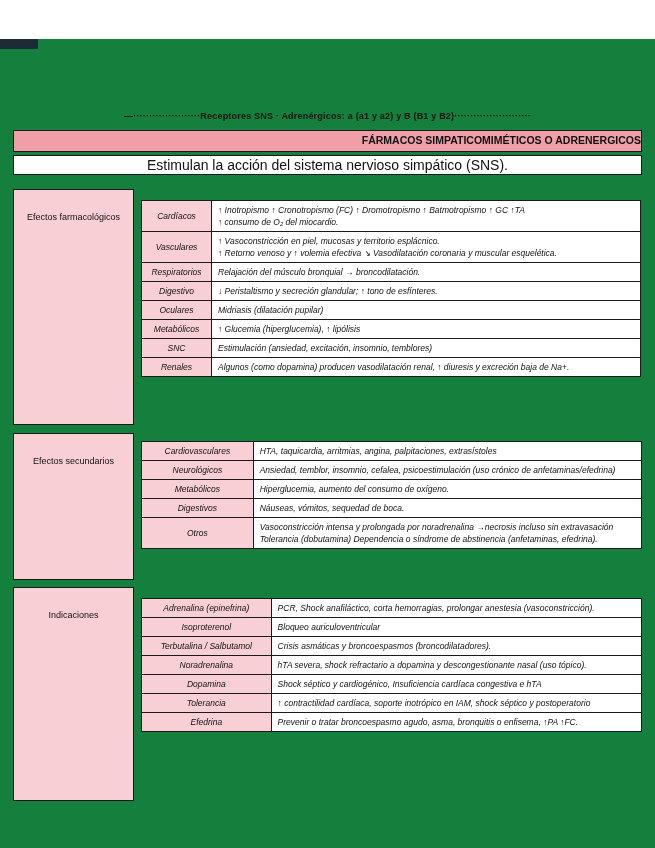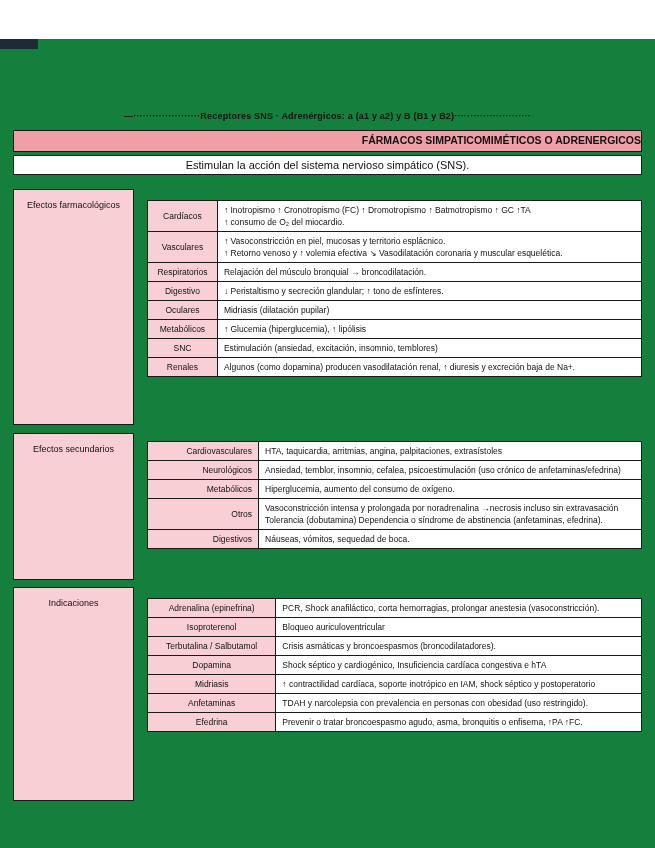--- a/index.html
+++ b/index.html
@@ -20,51 +20,51 @@
   }
 
   .main-header {
     position:absolute; top:91px; left:13px; width:629px; height:22px;
     background:#f09fa9; border:1.5px solid #1a1a1a;
     text-align:right; font-weight:bold; font-size:10.5px; line-height:19px;
   }
   .main-subtitle {
     position:absolute; top:116px; left:13px; width:629px; height:20px;
     background:#ffffff; border:1px solid #1a1a1a;
-    text-align:center; font-size:11px; line-height:18px;
+    text-align:center; font-size:14px; line-height:18px;
   }
 
   .section { position:absolute; left:13px; width:629px; }
   .section-1 { top:150px; height:236px; }
   .section-2 { top:394px; height:147px; }
   .section-3 { top:548px; height:214px; }
 
   .side-label {
     position:absolute; left:0; top:0; width:121px; height:100%;
     background:#f8cfd4; border:1px solid #1a1a1a;
-    text-align:center; font-size:9px; padding-top:10px;
+    text-align:center; font-size:9px; padding-top:22px;
   }
 
-  table.tbl { position:absolute; left:134px; border-collapse:collapse; }
+  table.tbl { position:absolute; left:128px; border-collapse:collapse;font-style:italic; }
   .section-1 table.tbl { top:11px; }
   .section-2 table.tbl { top:8px; }
   .section-3 table.tbl { top:11px; }
 
   .tbl td {
     border:1px solid #1a1a1a;
     font-size:8.5px; line-height:12px;
     padding:3px 6px; height:19px;
     vertical-align:middle;
   }
   .tbl td.lbl { background:#f8cfd4; text-align:center; }
   .tbl td.val { background:#ffffff; white-space:pre-line; }
 
   .tbl-1 td.lbl { width:70px; }
   .tbl-1 td.val { width:429px; }
-  .tbl-2 td.lbl { width:114px;text-align:right; }
+  .tbl-2 td.lbl { width:114px; }
   .tbl-2 td.val { width:409px; }
   .tbl-3 td.lbl { width:132px; }
   .tbl-3 td.val { width:381px; }
 </style>
 </head>
 <body>
 
 <div class="page">
 
   <div class="corner-artifact"></div>
@@ -127,27 +127,27 @@
       </tr>
       <tr>
         <td class="lbl">Neurológicos</td>
         <td class="val">Ansiedad, temblor, insomnio, cefalea, psicoestimulación (uso crónico de anfetaminas/efedrina)</td>
       </tr>
       <tr>
         <td class="lbl">Metabólicos</td>
         <td class="val">Hiperglucemia, aumento del consumo de oxígeno.</td>
       </tr>
       <tr>
+        <td class="lbl">Digestivos</td>
+        <td class="val">Náuseas, vómitos, sequedad de boca.</td>
+      </tr>
+      <tr>
         <td class="lbl">Otros</td>
         <td class="val">Vasoconstricción intensa y prolongada por noradrenalina →necrosis incluso sin extravasación
 Tolerancia (dobutamina) Dependencia o síndrome de abstinencia (anfetaminas, efedrina).</td>
-      </tr>
-      <tr>
-        <td class="lbl">Digestivos</td>
-        <td class="val">Náuseas, vómitos, sequedad de boca.</td>
       </tr>
     </tbody>
       </table>
   </div>
 
   <div class="section section-3">
     <div class="side-label">Indicaciones</div>
     <table class="tbl tbl-3">
       <tbody>
           <tr>
@@ -156,30 +156,30 @@
       </tr>
       <tr>
         <td class="lbl">Isoproterenol</td>
         <td class="val">Bloqueo auriculoventricular</td>
       </tr>
       <tr>
         <td class="lbl">Terbutalina / Salbutamol</td>
         <td class="val">Crisis asmáticas y broncoespasmos (broncodilatadores).</td>
       </tr>
       <tr>
+        <td class="lbl">Noradrenalina</td>
+        <td class="val">hTA severa, shock refractario a dopamina y descongestionante nasal (uso tópico).</td>
+      </tr>
+      <tr>
         <td class="lbl">Dopamina</td>
         <td class="val">Shock séptico y cardiogénico, Insuficiencia cardíaca congestiva e hTA</td>
       </tr>
       <tr>
-        <td class="lbl">Midriasis</td>
+        <td class="lbl">Tolerancia</td>
         <td class="val">↑ contractilidad cardíaca, soporte inotrópico en IAM, shock séptico y postoperatorio</td>
-      </tr>
-      <tr>
-        <td class="lbl">Anfetaminas</td>
-        <td class="val">TDAH y narcolepsia con prevalencia en personas con obesidad (uso restringido).</td>
       </tr>
       <tr>
         <td class="lbl">Efedrina</td>
         <td class="val">Prevenir o tratar broncoespasmo agudo, asma, bronquitis o enfisema, ↑PA ↑FC.</td>
       </tr>
     </tbody>
       </table>
   </div>
 
 </div>

